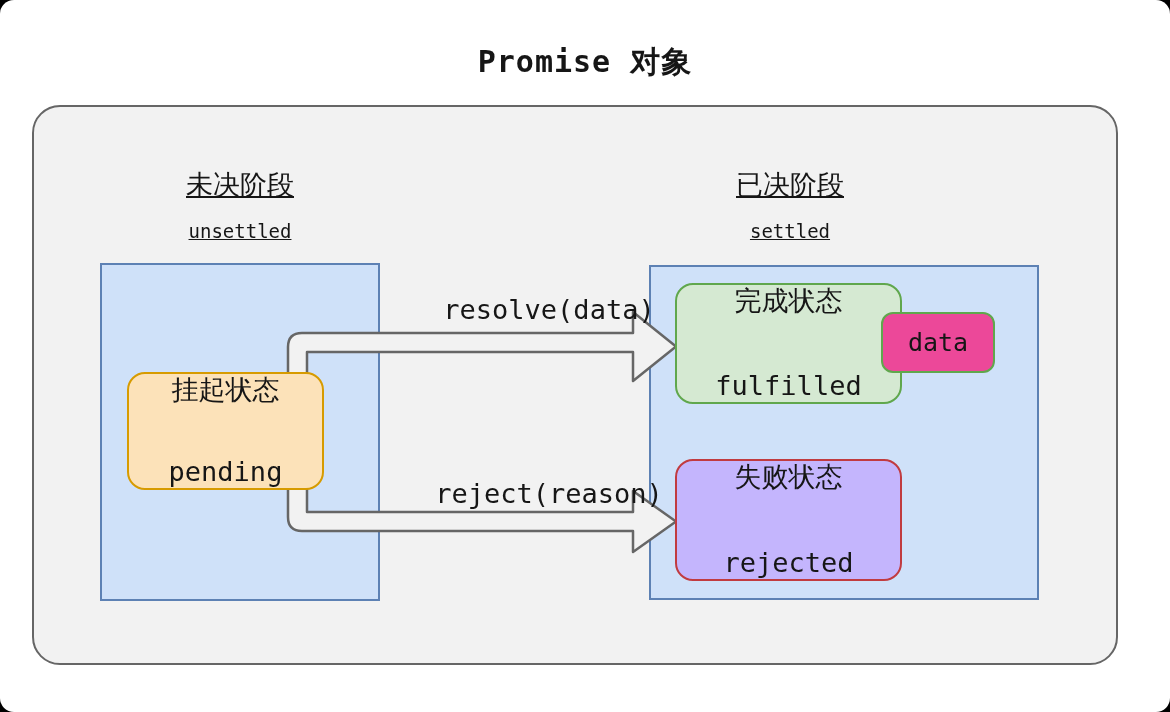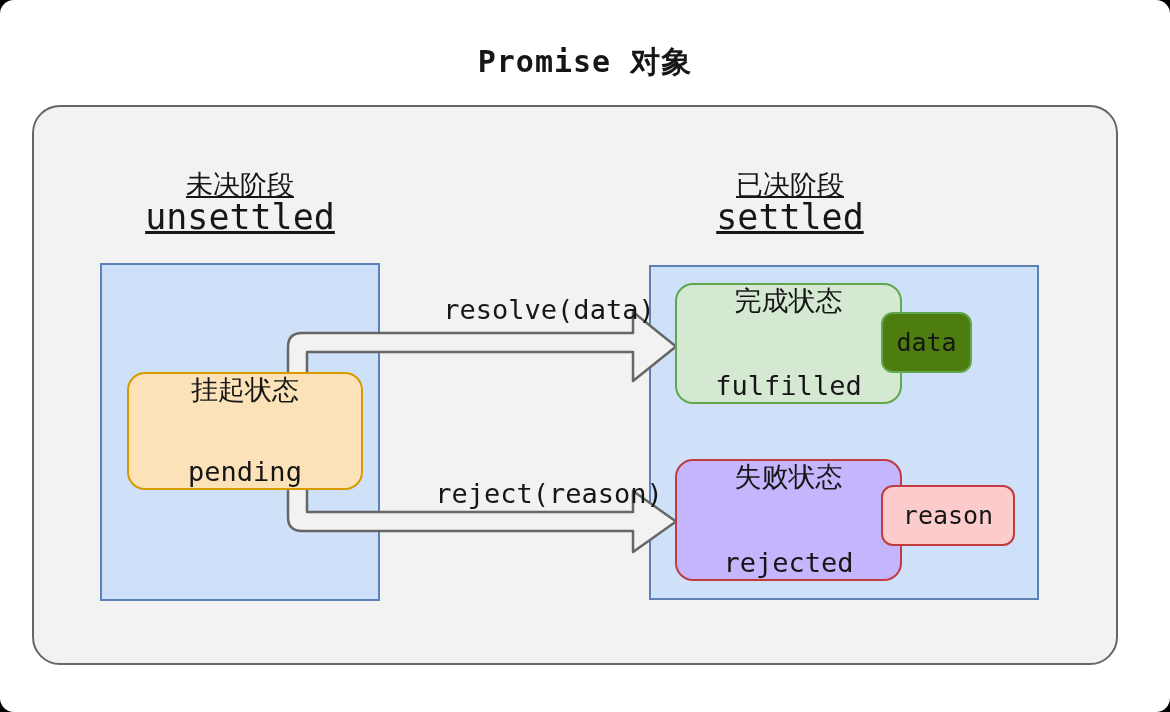--- a/index.html
+++ b/index.html
@@ -13,56 +13,56 @@
     position:absolute;left:0;top:42px;width:100%;
     text-align:center;font-size:30px;font-weight:600;letter-spacing:1px;
   }
   .outer-box{
     position:absolute;left:32px;top:105px;width:1086px;height:560px;
     background:#F2F2F2;border:2px solid #666666;border-radius:28px;
     box-sizing:border-box;
   }
   .phase-label{position:absolute;text-align:center;z-index:3;text-decoration:underline;}
   .phase-label .zh{font-size:27px;line-height:30px;}
-  .phase-label .en{font-size:35px;line-height:30px;margin-top:2px;}
+  .phase-label .en{font-size:19px;line-height:30px;margin-top:16px;}
   .phase-label.left{left:100px;top:170px;width:280px;}
   .phase-label.right{left:650px;top:170px;width:280px;}
   .phase-rect{
     position:absolute;background:#CFE1F9;border:2px solid #5D81B4;
     box-sizing:border-box;z-index:1;
   }
   .phase-rect.left{left:100px;top:263px;width:280px;height:338px;}
   .phase-rect.right{left:649px;top:265px;width:390px;height:335px;}
   .arrow-layer{position:absolute;left:0;top:0;z-index:2;pointer-events:none;}
   .state-box{
     position:absolute;display:flex;flex-direction:column;
     align-items:center;justify-content:space-between;
     box-sizing:border-box;z-index:3;text-align:center;
   }
   .state-box .zh{font-size:27px;line-height:32px;}
   .state-box .en{font-size:27px;line-height:32px;margin-top:24px;}
   .pending-box{
-    left:127px;top:372px;width:236px;height:118px;
+    left:127px;top:372px;width:197px;height:118px;
     background:#FCE2B9;border:2.5px solid #D79B00;border-radius:18px;
   }
   .fulfilled-box{
     left:675px;top:283px;width:227px;height:121px;
     background:#D5E9D2;border:2.5px solid #60A74D;border-radius:18px;
   }
   .rejected-box{
     left:675px;top:459px;width:227px;height:122px;
     background:#c4b5fd;border:2.5px solid #C13B40;border-radius:18px;
   }
   .payload-box{
     position:absolute;display:flex;align-items:center;justify-content:center;
     box-sizing:border-box;z-index:4;font-size:25px;border-radius:12px;
   }
   .data-box{
-    left:881px;top:312px;width:91px;height:61px;
-    background:#4d7c0f;border:2.5px solid #60A74D;
+    left:881px;top:312px;width:114px;height:61px;
+    background:#ec4899;border:2.5px solid #60A74D;
   }
   .reason-box{
     left:881px;top:485px;width:134px;height:61px;
     background:#FCCBCB;border:2.5px solid #C13B40;
   }
   .arrow-label{
     position:absolute;width:240px;text-align:center;
     font-size:27px;z-index:3;margin-left:44px;
   }
   .arrow-label.resolve{left:385px;top:294px;}
@@ -107,17 +107,14 @@
     <div class="en">fulfilled</div>
   </div>
   <div class="payload-box data-box">
     <span>data</span>
   </div>
 
   <div class="state-box rejected-box">
     <div class="zh">失败状态</div>
     <div class="en">rejected</div>
   </div>
-  <div class="payload-box reason-box">
-    <span>reason</span>
-  </div>
 
 </div>
 
 </body></html>

